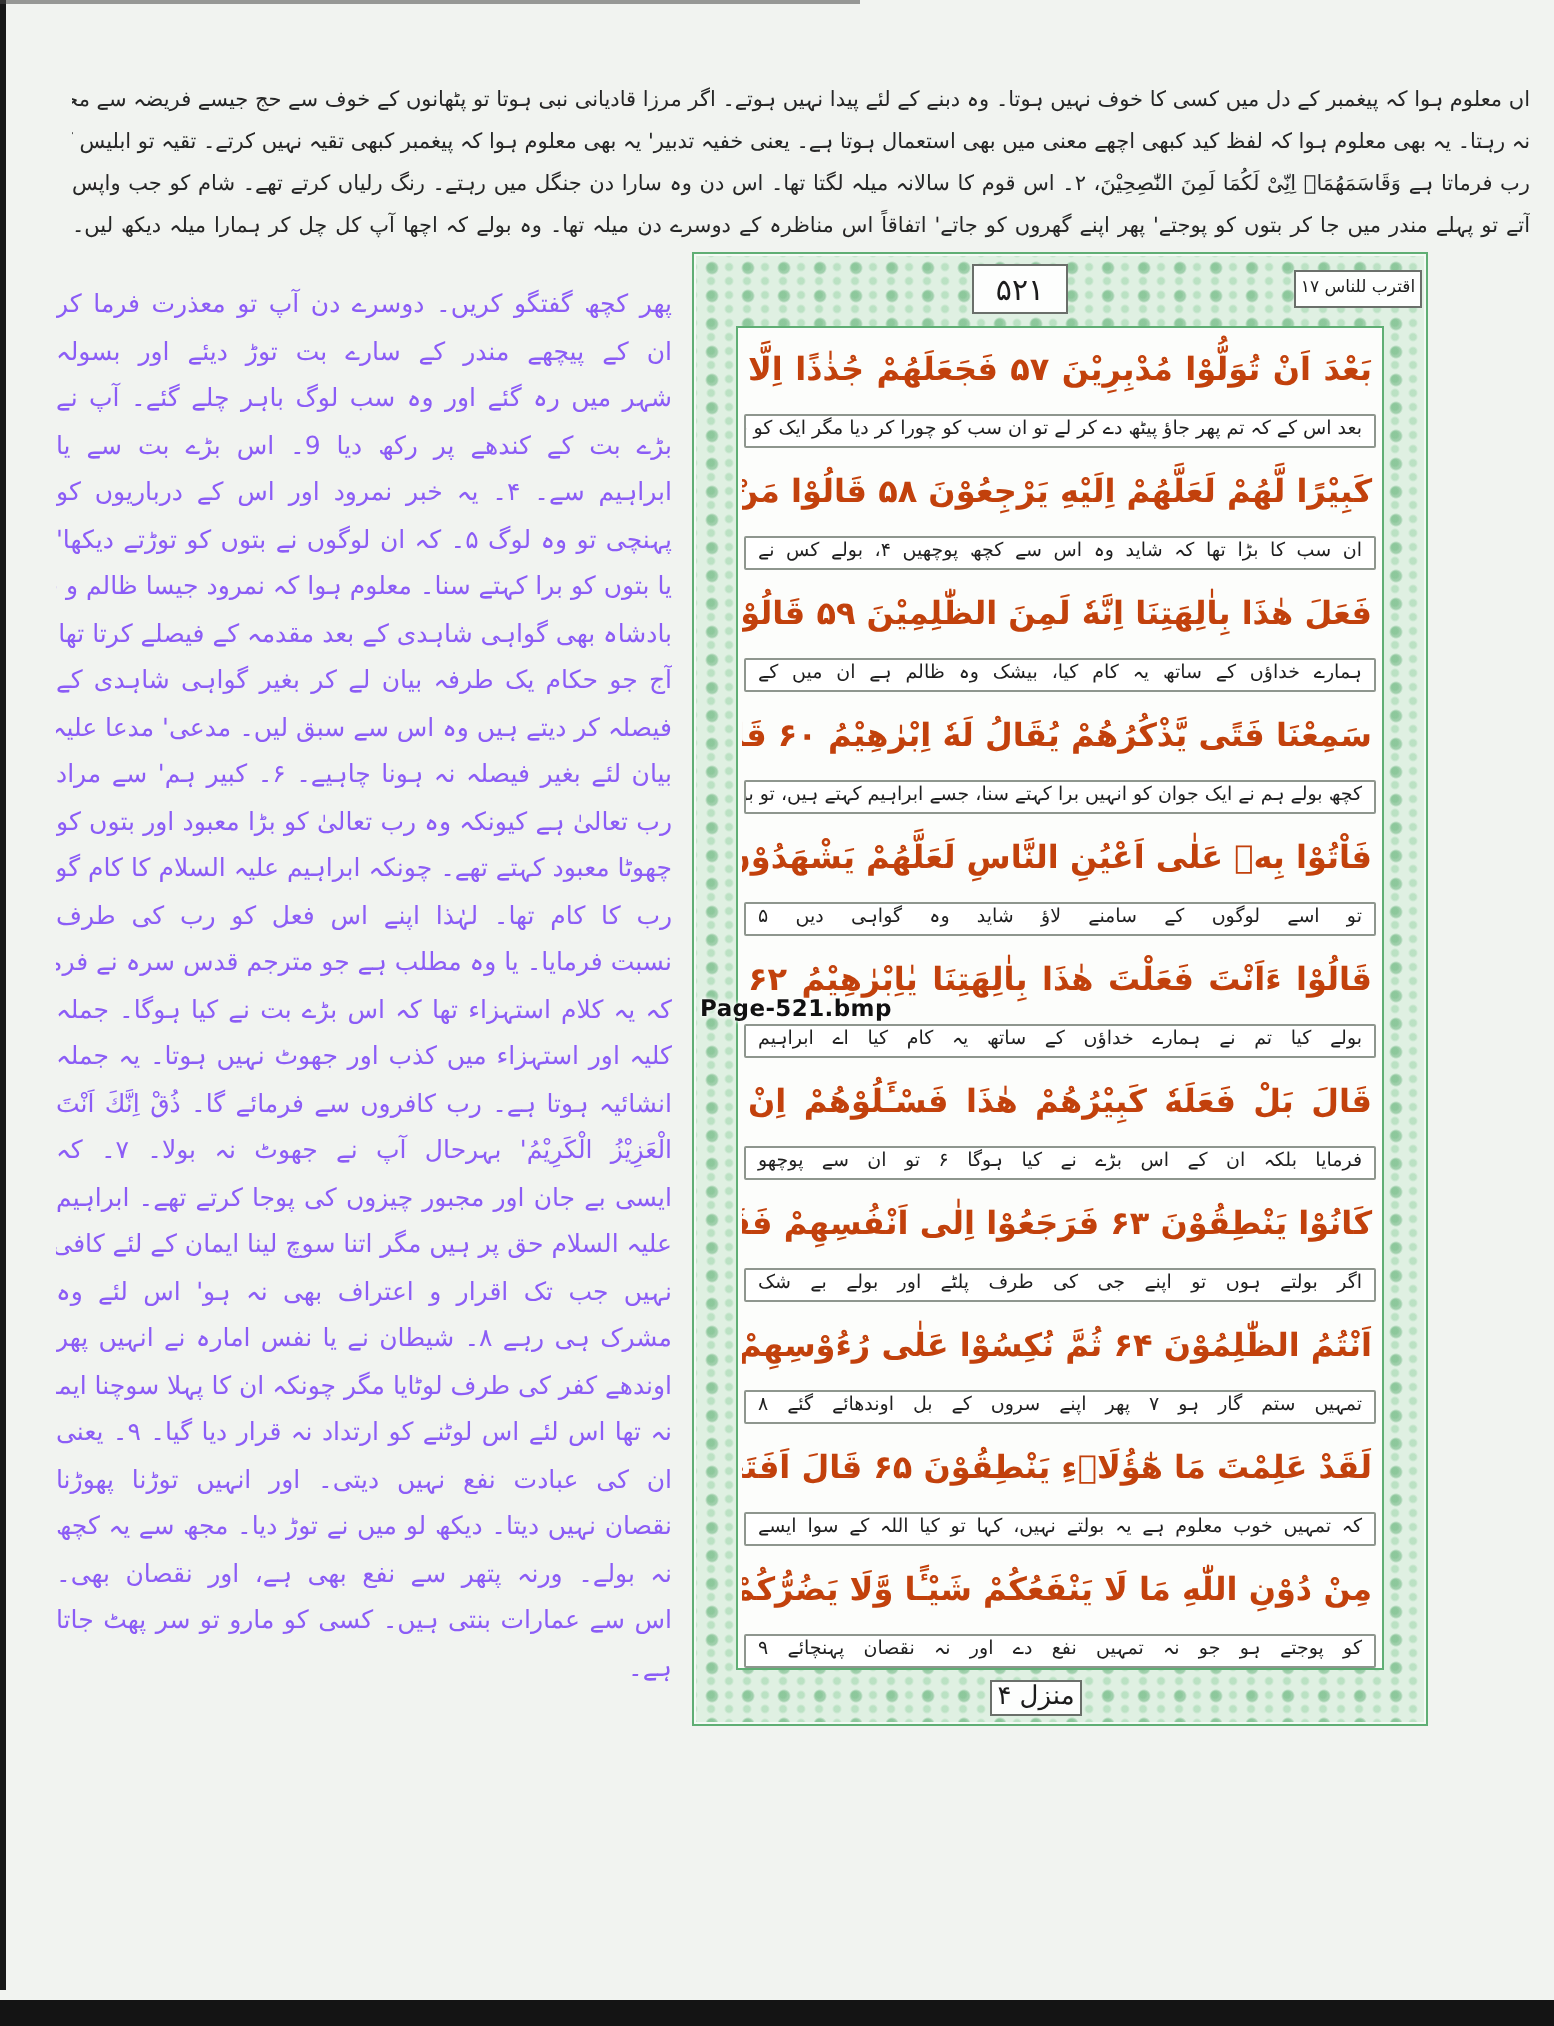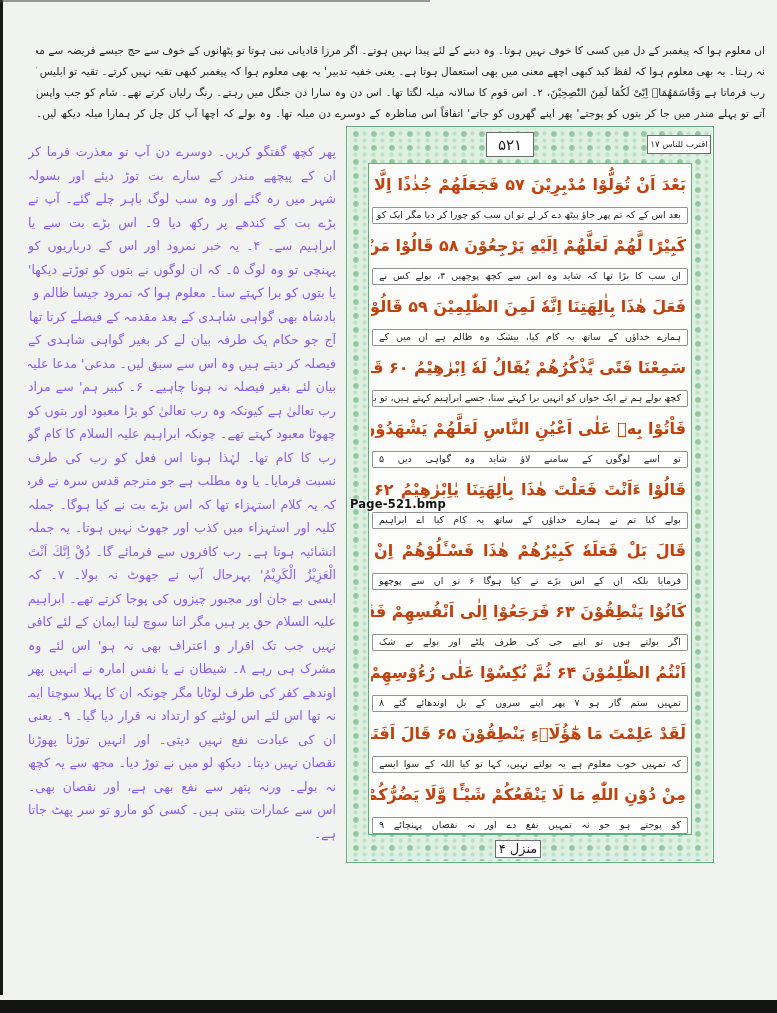--- a/index.html
+++ b/index.html
@@ -101,21 +101,21 @@
       <div class="c-line">بڑے بت کے کندھے پر رکھ دیا 9۔ اس بڑے بت سے یا</div>
       <div class="c-line">ابراہیم سے۔ ۴۔ یہ خبر نمرود اور اس کے درباریوں کو</div>
       <div class="c-line">پہنچی تو وہ لوگ ۵۔ کہ ان لوگوں نے بتوں کو توڑتے دیکھا'</div>
       <div class="c-line">یا بتوں کو برا کہتے سنا۔ معلوم ہوا کہ نمرود جیسا ظالم و جابر</div>
       <div class="c-line">بادشاہ بھی گواہی شاہدی کے بعد مقدمہ کے فیصلے کرتا تھا۔</div>
       <div class="c-line">آج جو حکام یک طرفہ بیان لے کر بغیر گواہی شاہدی کے</div>
       <div class="c-line">فیصلہ کر دیتے ہیں وہ اس سے سبق لیں۔ مدعی' مدعا علیہ کے</div>
       <div class="c-line">بیان لئے بغیر فیصلہ نہ ہونا چاہیے۔ ۶۔ کبیر ہم' سے مراد</div>
       <div class="c-line">رب تعالیٰ ہے کیونکہ وہ رب تعالیٰ کو بڑا معبود اور بتوں کو</div>
       <div class="c-line">چھوٹا معبود کہتے تھے۔ چونکہ ابراہیم علیہ السلام کا کام گویا</div>
-      <div class="c-line">رب کا کام تھا۔ لہٰذا ہونا اس فعل کو رب کی طرف</div>
+      <div class="c-line">رب کا کام تھا۔ لہٰذا اپنے اس فعل کو رب کی طرف</div>
       <div class="c-line">نسبت فرمایا۔ یا وہ مطلب ہے جو مترجم قدس سرہ نے فرمایا</div>
       <div class="c-line">کہ یہ کلام استہزاء تھا کہ اس بڑے بت نے کیا ہوگا۔ جملہ</div>
       <div class="c-line">کلیہ اور استہزاء میں کذب اور جھوٹ نہیں ہوتا۔ یہ جملہ</div>
       <div class="c-line">انشائیہ ہوتا ہے۔ رب کافروں سے فرمائے گا۔ ذُقْ اِنَّكَ اَنْتَ</div>
       <div class="c-line">الْعَزِيْزُ الْكَرِيْمُ' بہرحال آپ نے جھوٹ نہ بولا۔ ۷۔ کہ</div>
       <div class="c-line">ایسی بے جان اور مجبور چیزوں کی پوجا کرتے تھے۔ ابراہیم</div>
       <div class="c-line">علیہ السلام حق پر ہیں مگر اتنا سوچ لینا ایمان کے لئے کافی</div>
       <div class="c-line">نہیں جب تک اقرار و اعتراف بھی نہ ہو' اس لئے وہ</div>
       <div class="c-line">مشرک ہی رہے ۸۔ شیطان نے یا نفس امارہ نے انہیں پھر</div>
       <div class="c-line">اوندھے کفر کی طرف لوٹایا مگر چونکہ ان کا پہلا سوچنا ایمان</div>

